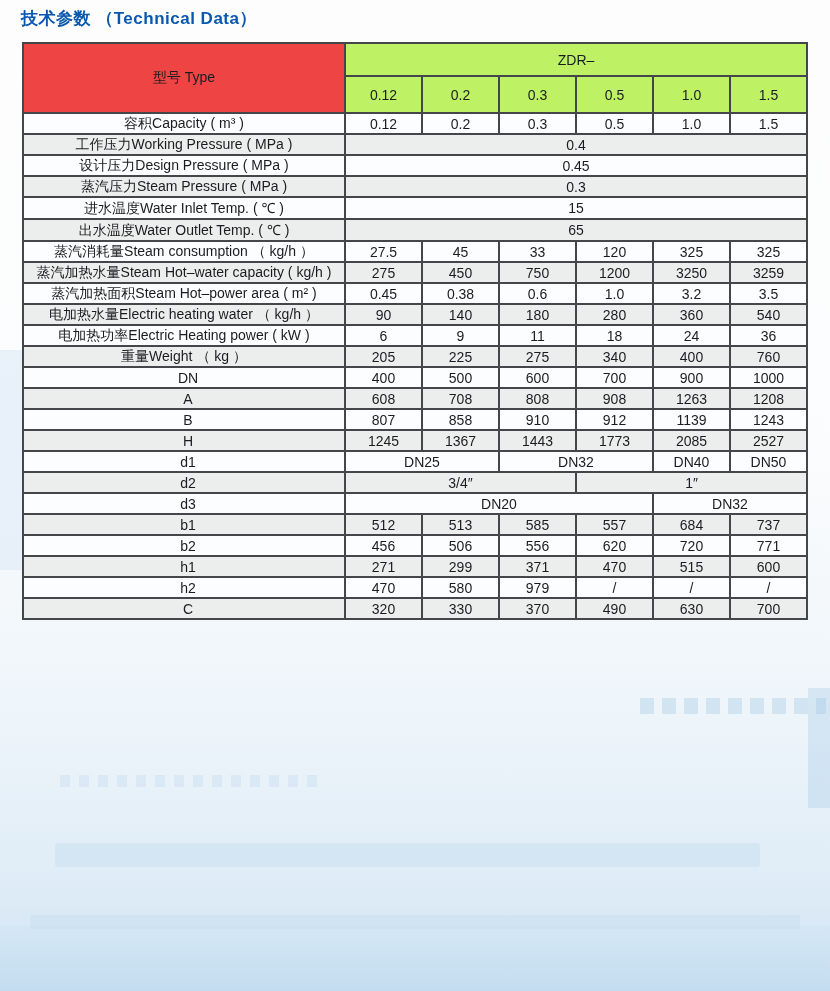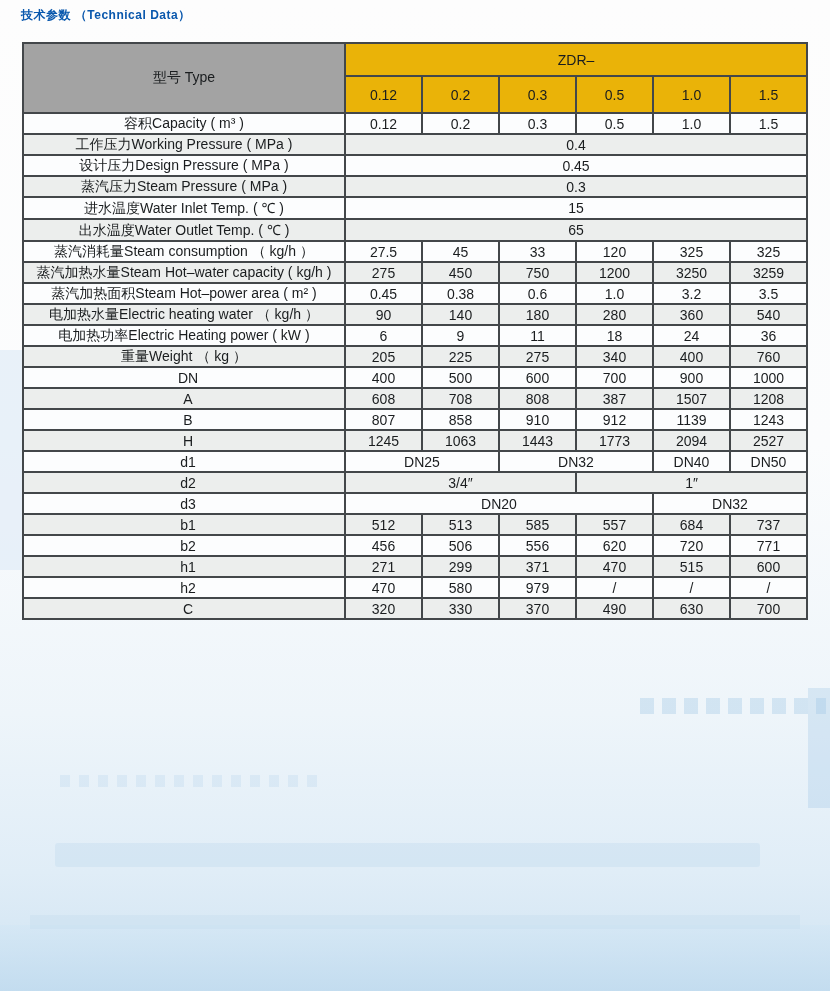--- a/index.html
+++ b/index.html
@@ -5,39 +5,39 @@
   html, body { margin:0; padding:0; }
   body {
     position:relative;
     width:830px; height:991px;
     font-family:"Liberation Sans", sans-serif;
     background:linear-gradient(180deg, #fdfdfd 0%, #fbfcfd 45%, #eef5fa 72%, #e0edf7 88%, #cfe3f2 100%);
     overflow:hidden;
   }
   .title {
     position:absolute; left:21px; top:7px;
-    font-size:12px; font-weight:bold; letter-spacing:0.5px;
+    font-size:17px; font-weight:bold; letter-spacing:0.5px;
     color:#0a58ad;
   }
   table.tech {
     position:absolute; left:22px; top:42px;
     width:784px; border-collapse:collapse; table-layout:fixed;
     background:#fcfdfe; z-index:1;
   }
   table.tech td {
     border:2px solid #43474a;
     font-size:14px; color:#1a1d1f;
     text-align:center; vertical-align:middle;
     padding:0; overflow:hidden; white-space:nowrap;
   }
   tr.hr1 { height:33px; }
   tr.hr2 { height:37px; }
   tr.body-row { height:21px; }
-  td.label-head { background:#a3a3a3; font-size:14px; }
-  td.series-head, td.size-head { background:#eab308; }
+  td.label-head { background:#ef4444; font-size:14px; }
+  td.series-head, td.size-head { background:#bef264; }
   tr.body-row td { background:#fcfdfe; }
   tr.body-row:nth-child(even) td { background:#ecEEee; background:#eceeed; }
   td.label { text-align:left; padding-left:10px; font-size:13.5px; }
   
   tr.body-row:nth-child(n+13) td.label { text-align:center; padding-left:8px; }
 
   
   .wm { position:absolute; pointer-events:none; }
   .wm-z0 { z-index:0; }
   .wm-z5 { z-index:5; }
@@ -165,40 +165,40 @@
         <td>600</td>
         <td>700</td>
         <td>900</td>
         <td>1000</td>
       </tr>
       <tr class="body-row">
         <td class="label">A</td>
         <td>608</td>
         <td>708</td>
         <td>808</td>
-        <td>387</td>
-        <td>1507</td>
+        <td>908</td>
+        <td>1263</td>
         <td>1208</td>
       </tr>
       <tr class="body-row">
         <td class="label">B</td>
         <td>807</td>
         <td>858</td>
         <td>910</td>
         <td>912</td>
         <td>1139</td>
         <td>1243</td>
       </tr>
       <tr class="body-row">
         <td class="label">H</td>
         <td>1245</td>
-        <td>1063</td>
+        <td>1367</td>
         <td>1443</td>
         <td>1773</td>
-        <td>2094</td>
+        <td>2085</td>
         <td>2527</td>
       </tr>
       <tr class="body-row">
         <td class="label">d1</td>
         <td colspan="2">DN25</td>
         <td colspan="2">DN32</td>
         <td>DN40</td>
         <td>DN50</td>
       </tr>
       <tr class="body-row">

